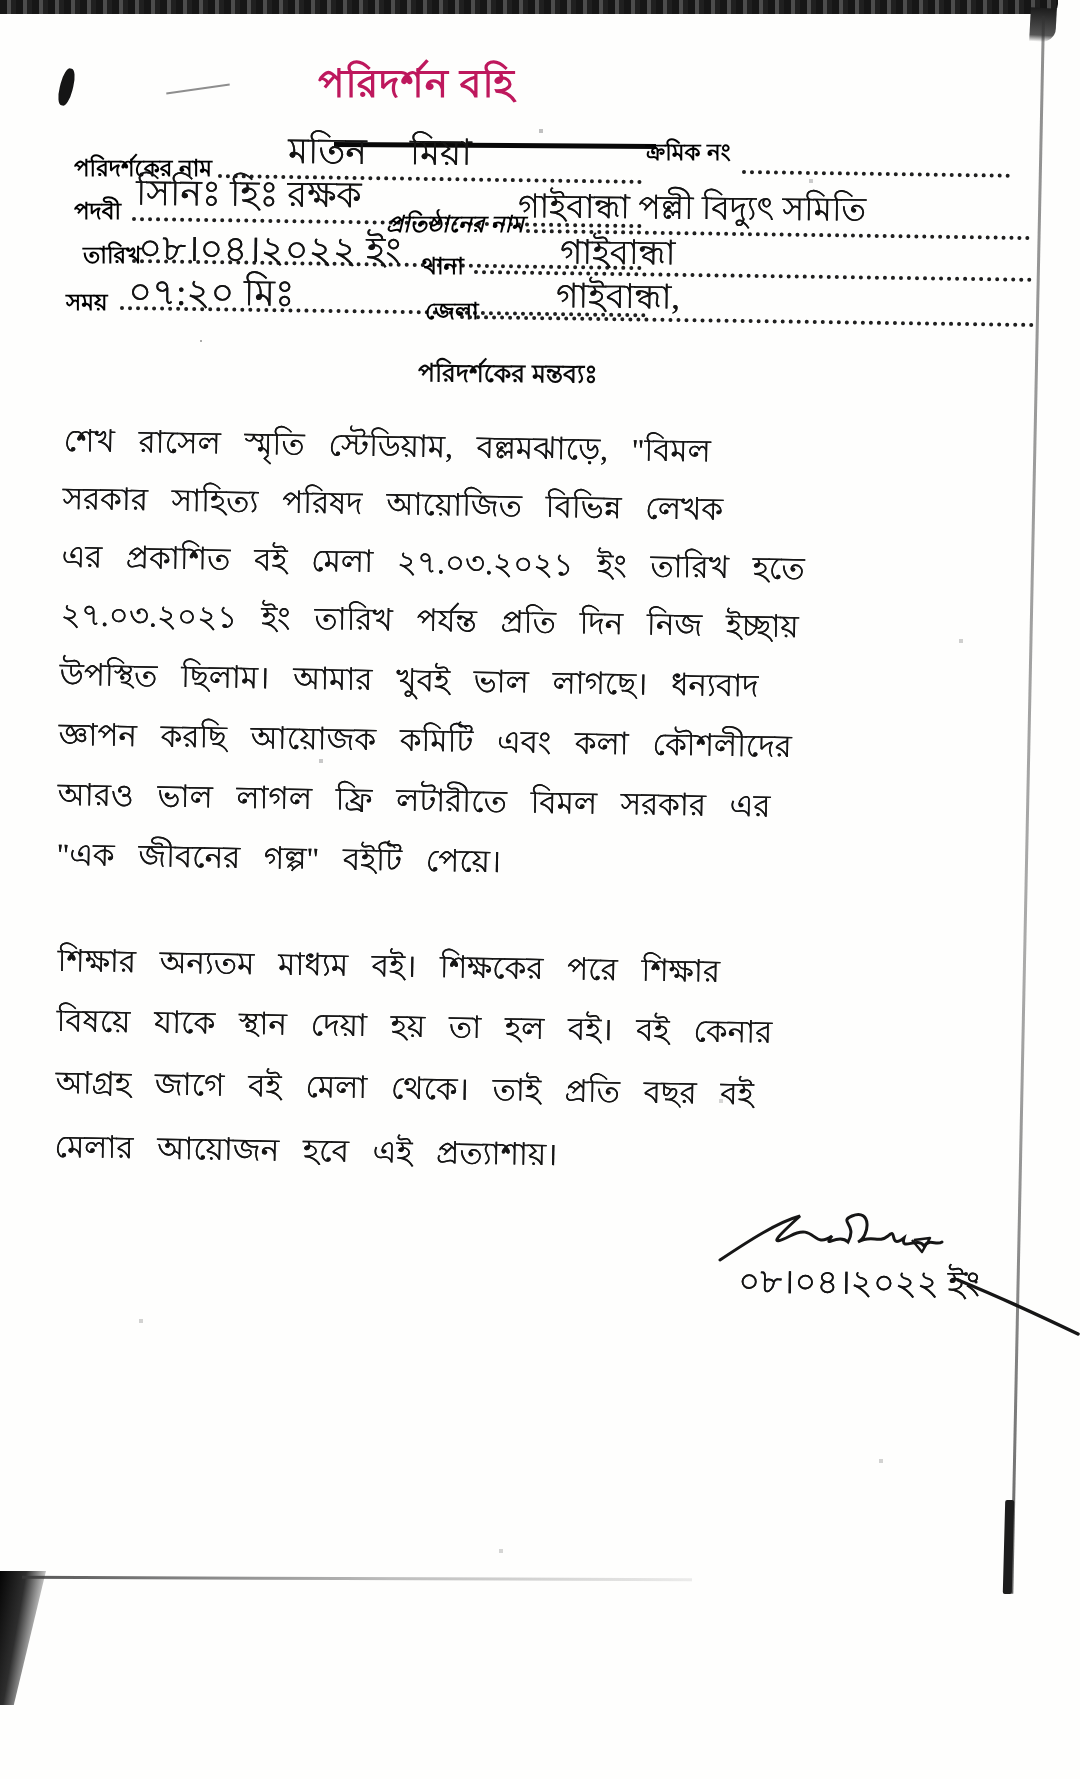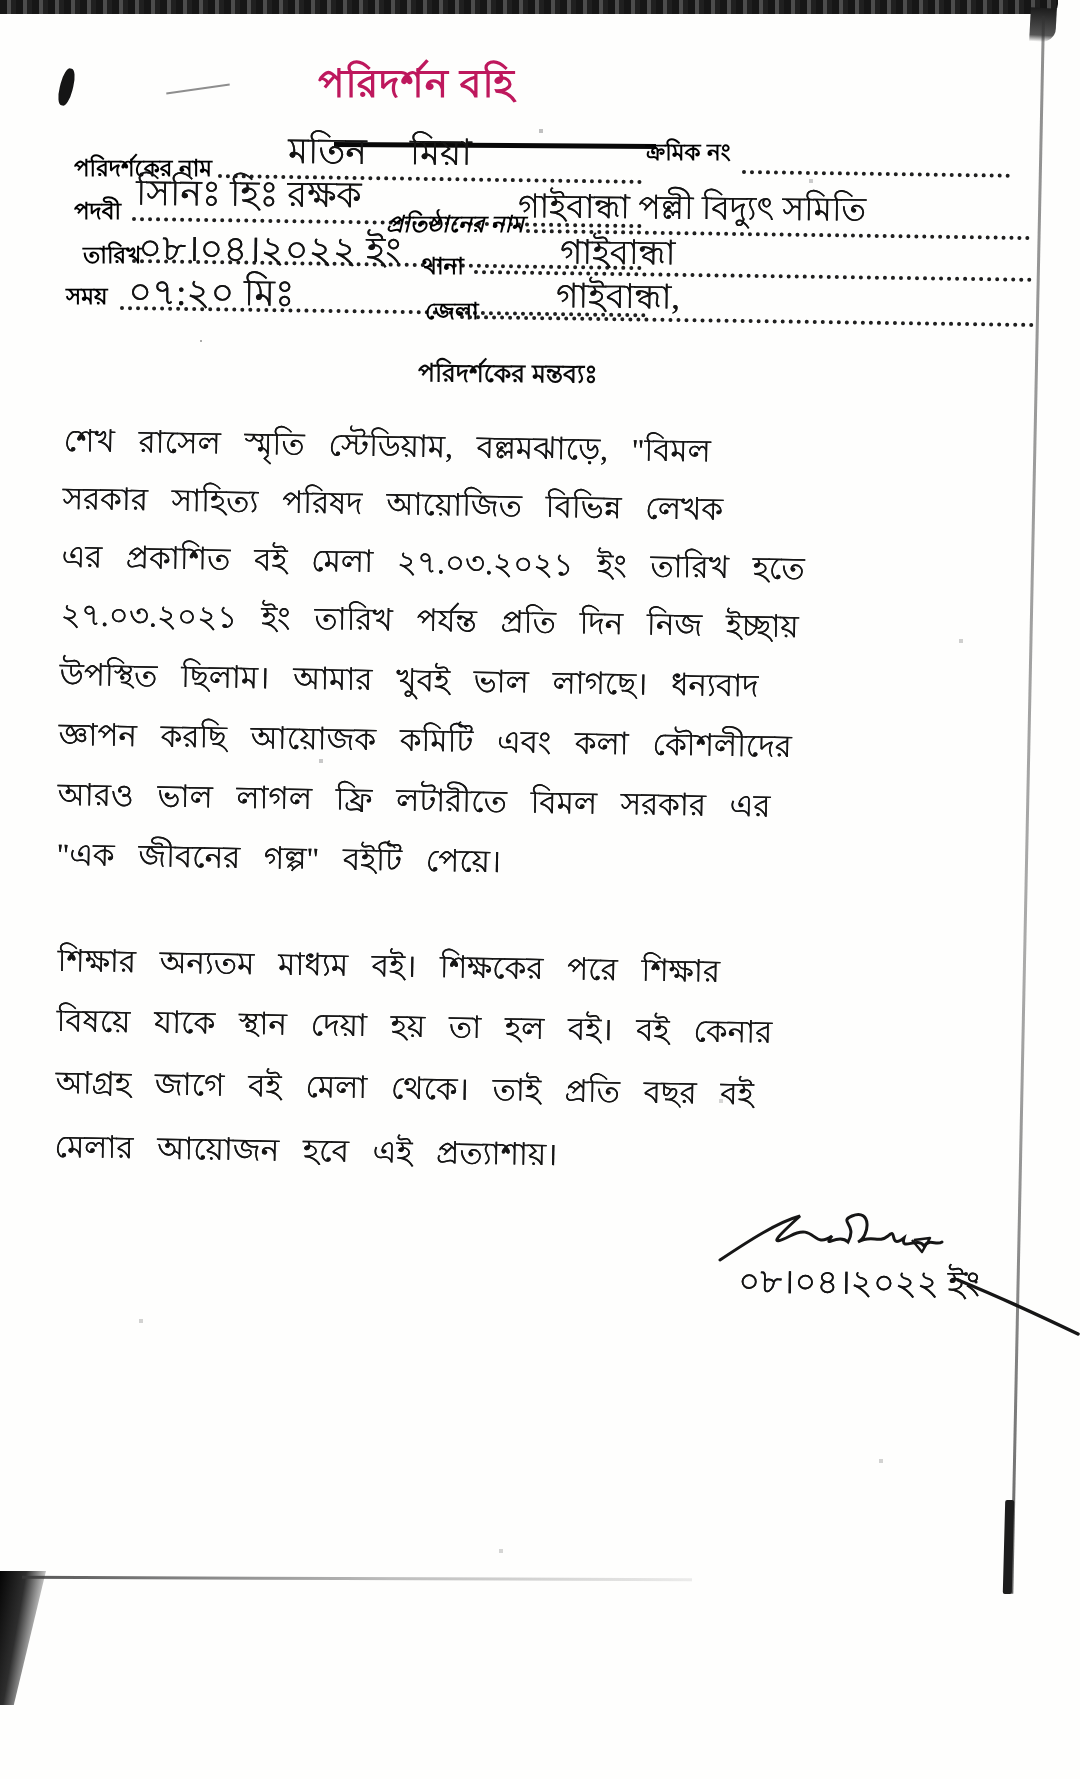--- a/index.html
+++ b/index.html
@@ -130,21 +130,21 @@
   <div class="hand" style="left:518px; top:182px; font-size:33px;">গাইবান্ধা পল্লী বিদ্যুৎ সমিতি</div>
 
   <div class="flabel" style="left:83px; top:237px;">তারিখ</div>
   <div class="dotline" style="left:132px; top:259px; width:510px;"></div>
   <div class="hand" style="left:138px; top:220px; font-size:37px;">০৮।০৪।২০২২ ইং</div>
 
   <div class="flabel" style="left:422px; top:248px;">থানা</div>
   <div class="dotline" style="left:474px; top:270px; width:558px;"></div>
   <div class="hand" style="left:560px; top:226px; font-size:34px;">গাইবান্ধা</div>
 
-  <div class="flabel" style="left:66px; top:278px;">সময়</div>
+  <div class="flabel" style="left:66px; top:284px;">সময়</div>
   <div class="dotline" style="left:120px; top:306px; width:526px;"></div>
   <div class="hand" style="left:128px; top:263px; font-size:37px;">০৭:২০ মিঃ</div>
 
   <div class="flabel" style="left:425px; top:293px;">জেলা</div>
   <div class="dotline" style="left:460px; top:315px; width:574px;"></div>
   <div class="hand" style="left:556px; top:270px; font-size:34px;">গাইবান্ধা,</div>
 
   <div class="heading">পরিদর্শকের মন্তব্যঃ</div>
 
   <div class="cpar" style="left:64px; top:416px; width:1000px;">

